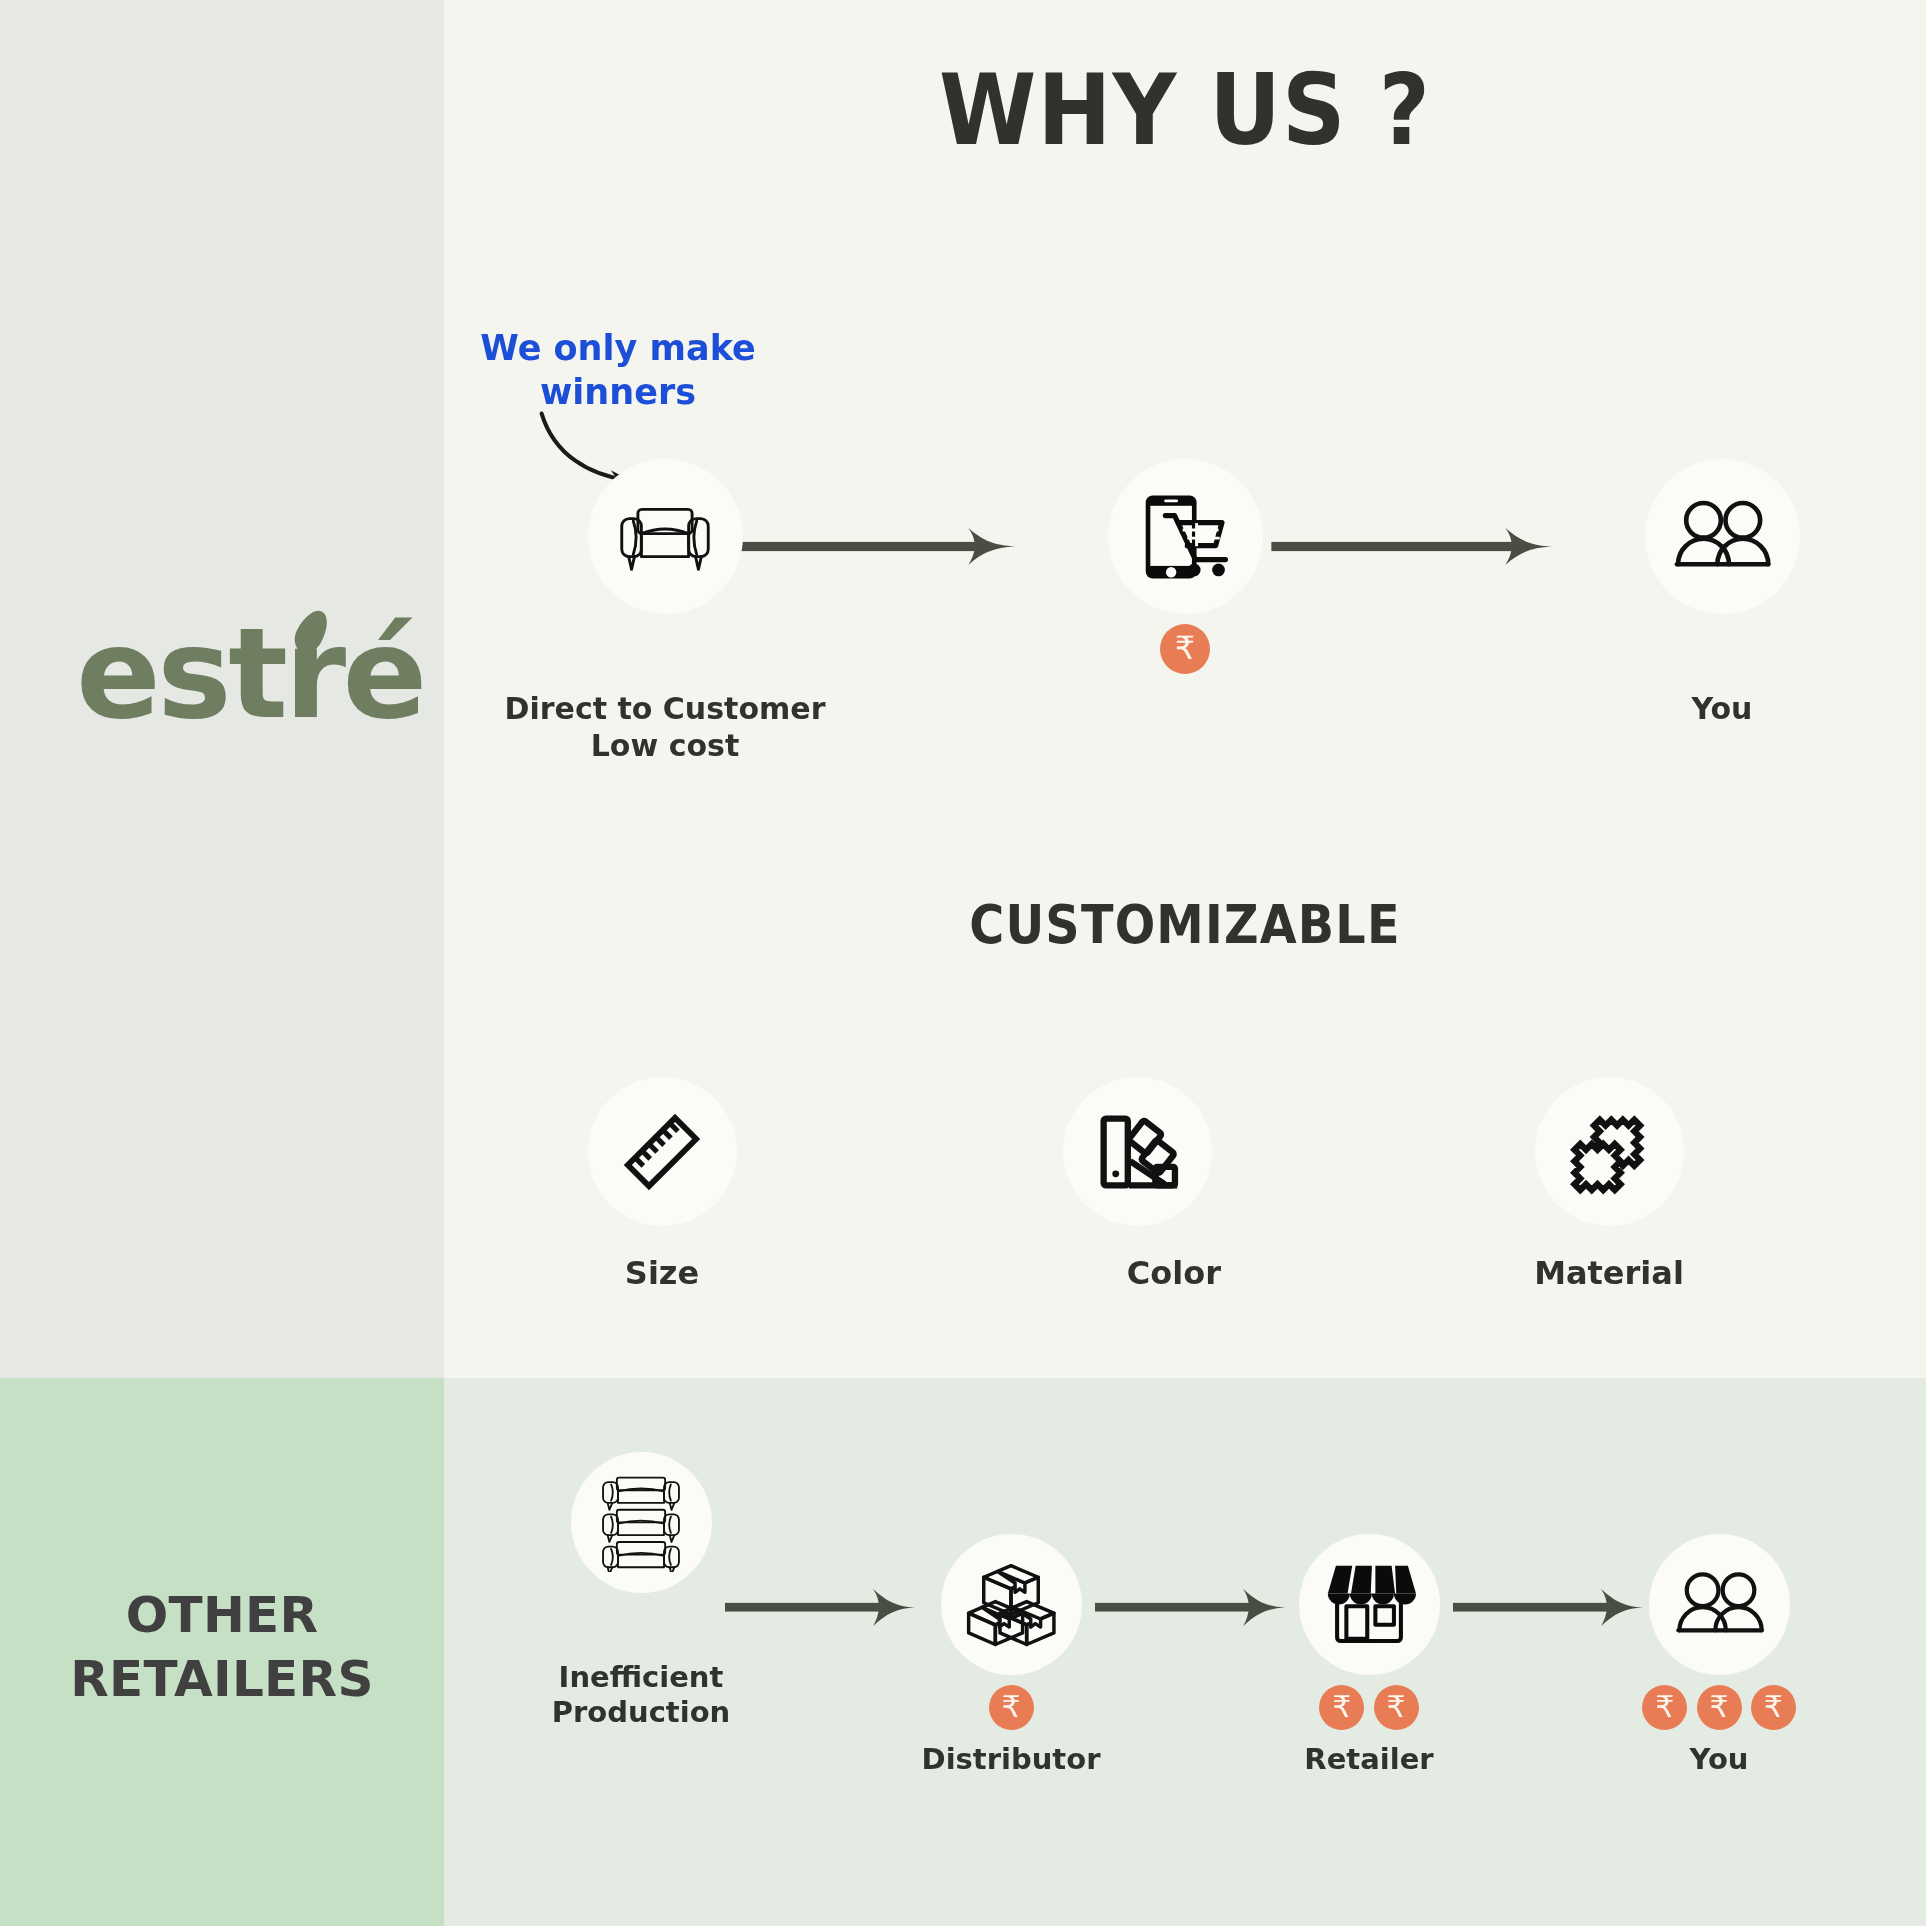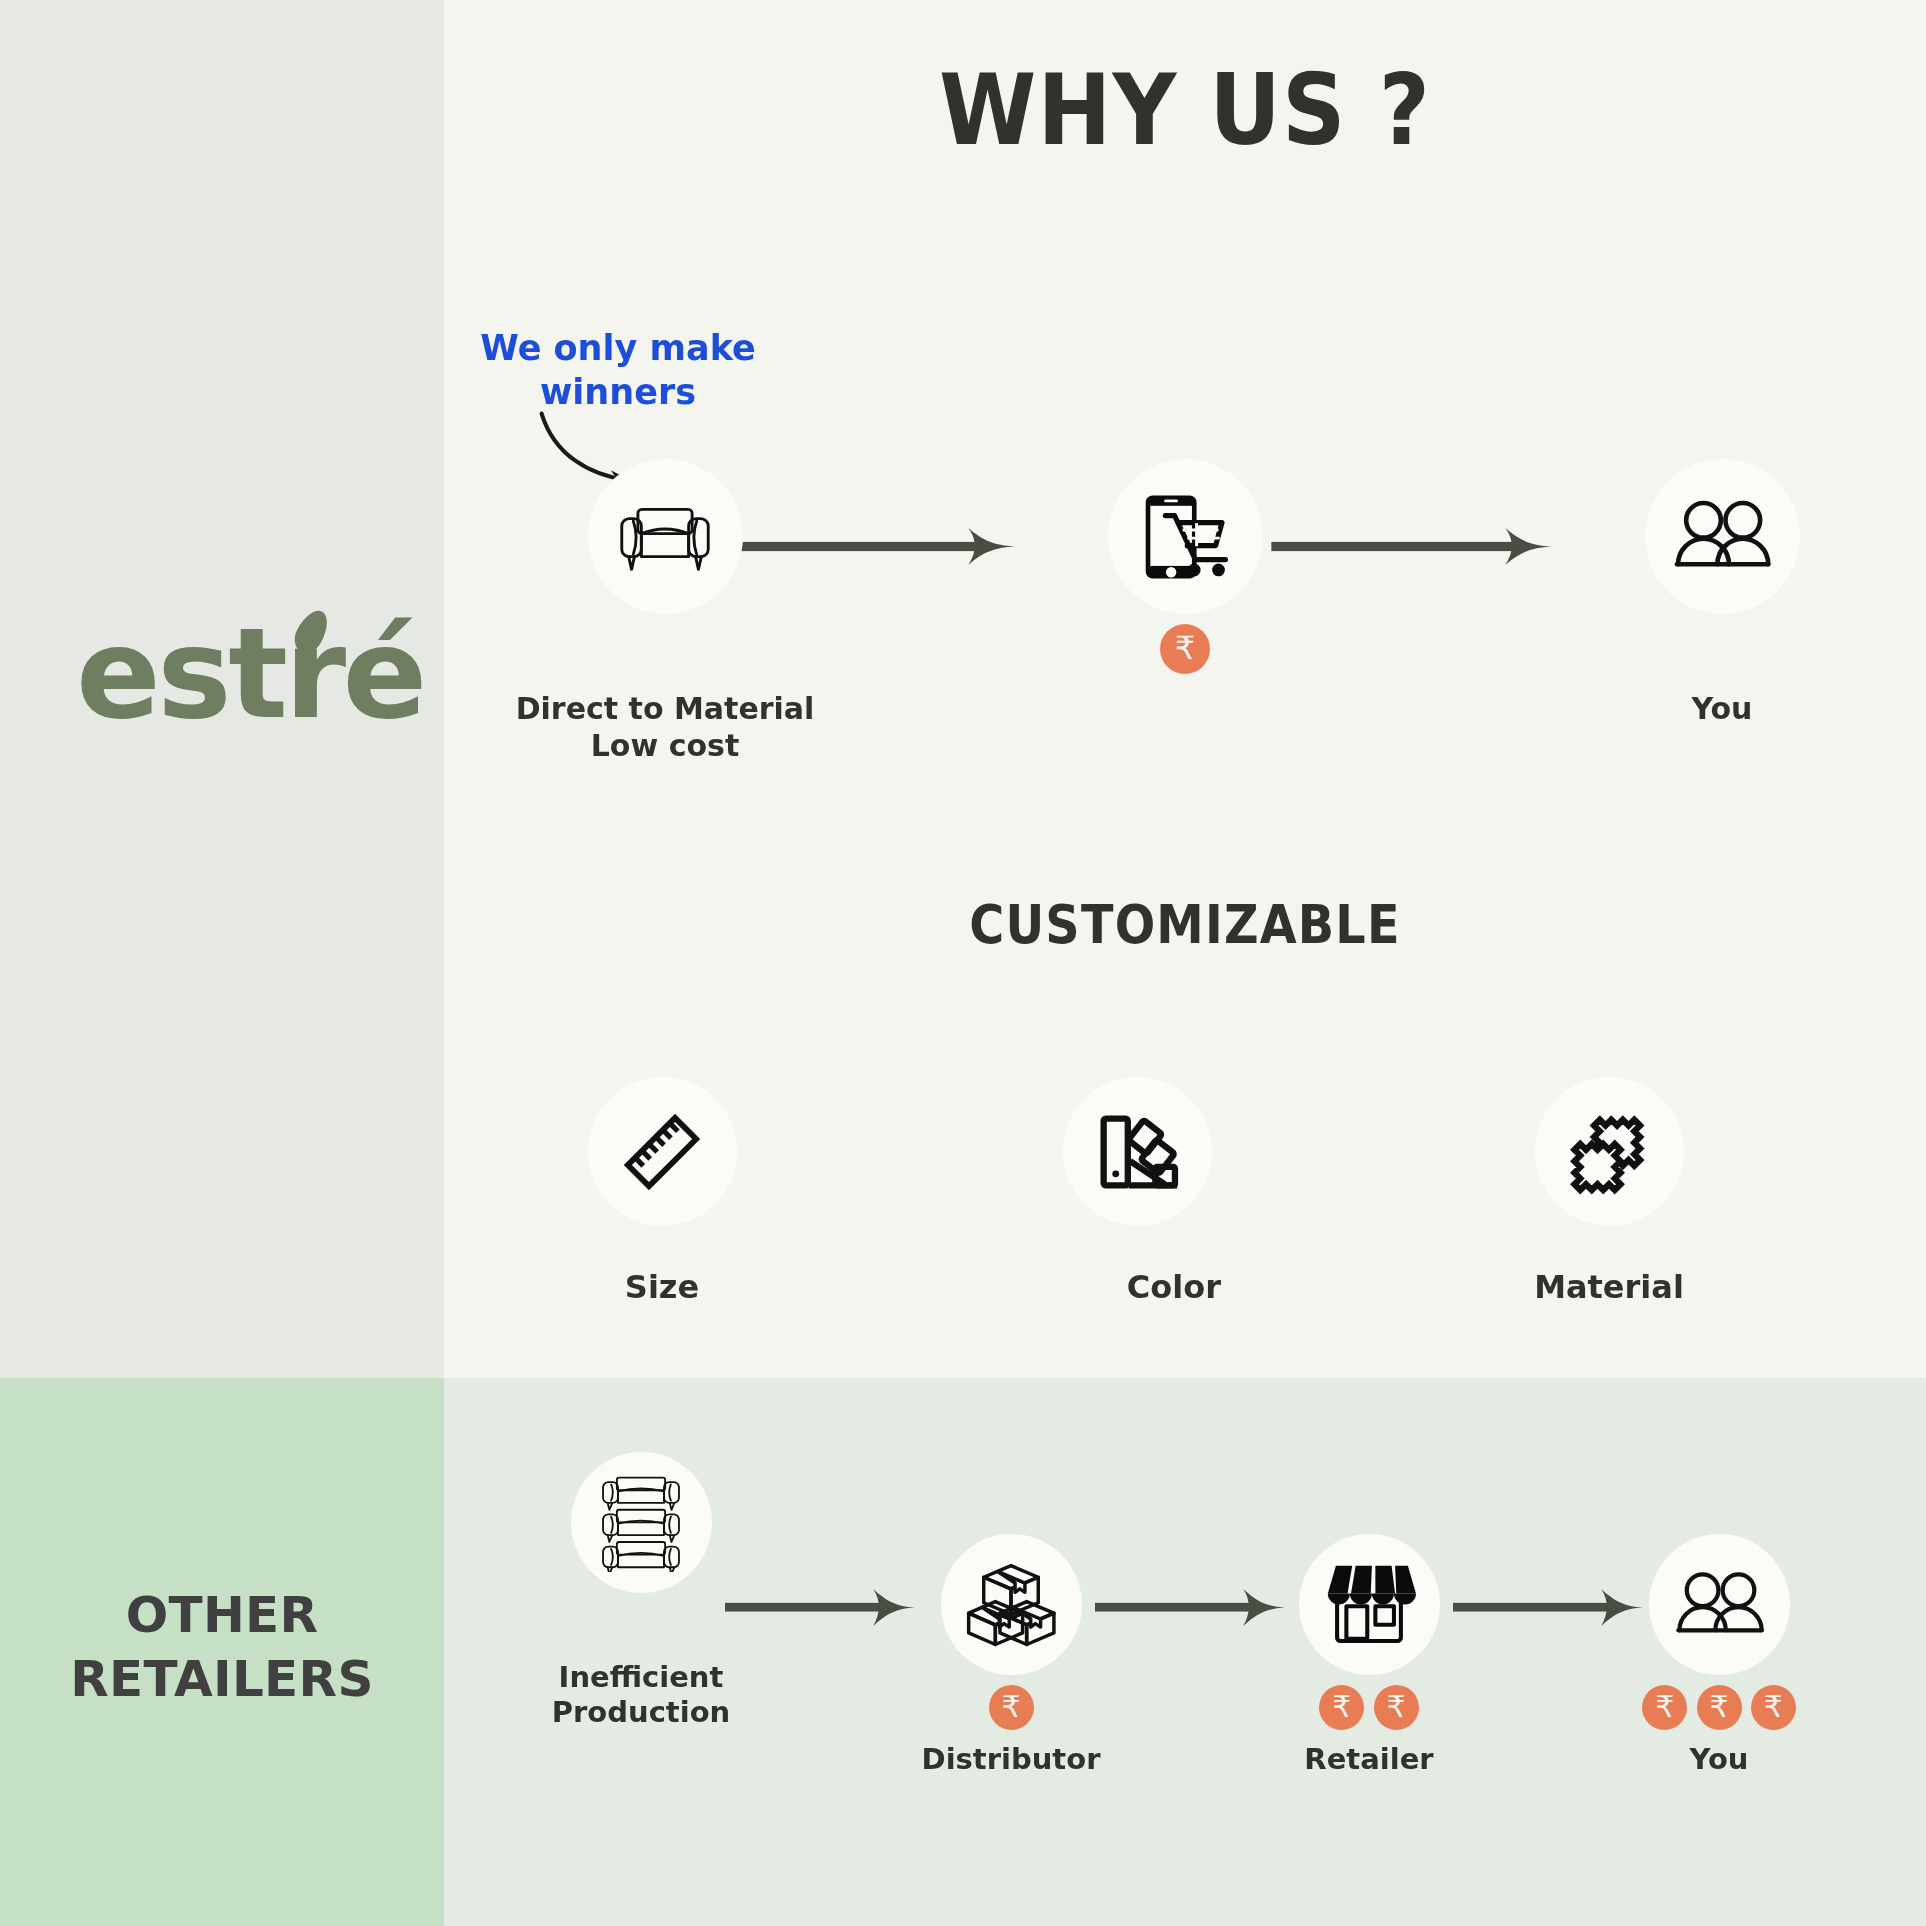--- a/index.html
+++ b/index.html
@@ -76,21 +76,21 @@
     font-family:"DejaVu Sans", sans-serif;
     font-weight:700;color:#30332C;line-height:1.22;
   }
 
   
   .row1 .bubble{width:155px;height:155px;}
   .row1 .node-label{font-size:30px;margin-top:21px;}
 
   
   .row2 .bubble{width:149px;height:149px;}
-  .row2 .node-label{font-size:32px;margin-top:42px;}
+  .row2 .node-label{font-size:32px;margin-top:28px;}
 
   
   .row3 .bubble{width:141px;height:141px;}
   .row3 .node-label{font-size:29px;margin-top:10.4px;}
 
   
   .badges{display:flex;justify-content:center;gap:9.2px;margin-top:10.4px;height:46px;}
   .rupee{
     width:45px;height:45px;border-radius:50%;
     background:#E87C55;color:#FDF6EF;
@@ -153,21 +153,21 @@
         <path d="M44 60 Q85 44 126 60 L126 100 L44 100 Z"></path>
         <path d="M30 38 Q40 66 30 96"></path>
         <path d="M140 38 Q130 66 140 96"></path>
         <path d="M22 100 L27 122 M32 100 L27 122"></path>
         <path d="M138 100 L143 122 M148 100 L143 122"></path>
       </g>
     </svg>
   </div>
   <div class="badges empty"></div>
   <div class="node-label">
-    <div>Direct to Material</div>
+    <div>Direct to Customer</div>
     <div>Low cost</div>
   </div>
 </div>
 
 <div class="node row1" style="left:1023px;top:459px;width:324px;">
   <div class="bubble">
     <svg width="104" height="104" viewBox="0 0 180 180">
       <rect x="22" y="18" width="88" height="144" rx="12" fill="#0B0B0B"></rect>
       <rect x="30" y="36" width="72" height="104" fill="#FBFBF7"></rect>
       <rect x="54" y="25" width="24" height="5" rx="2.5" fill="#FBFBF7"></rect>

